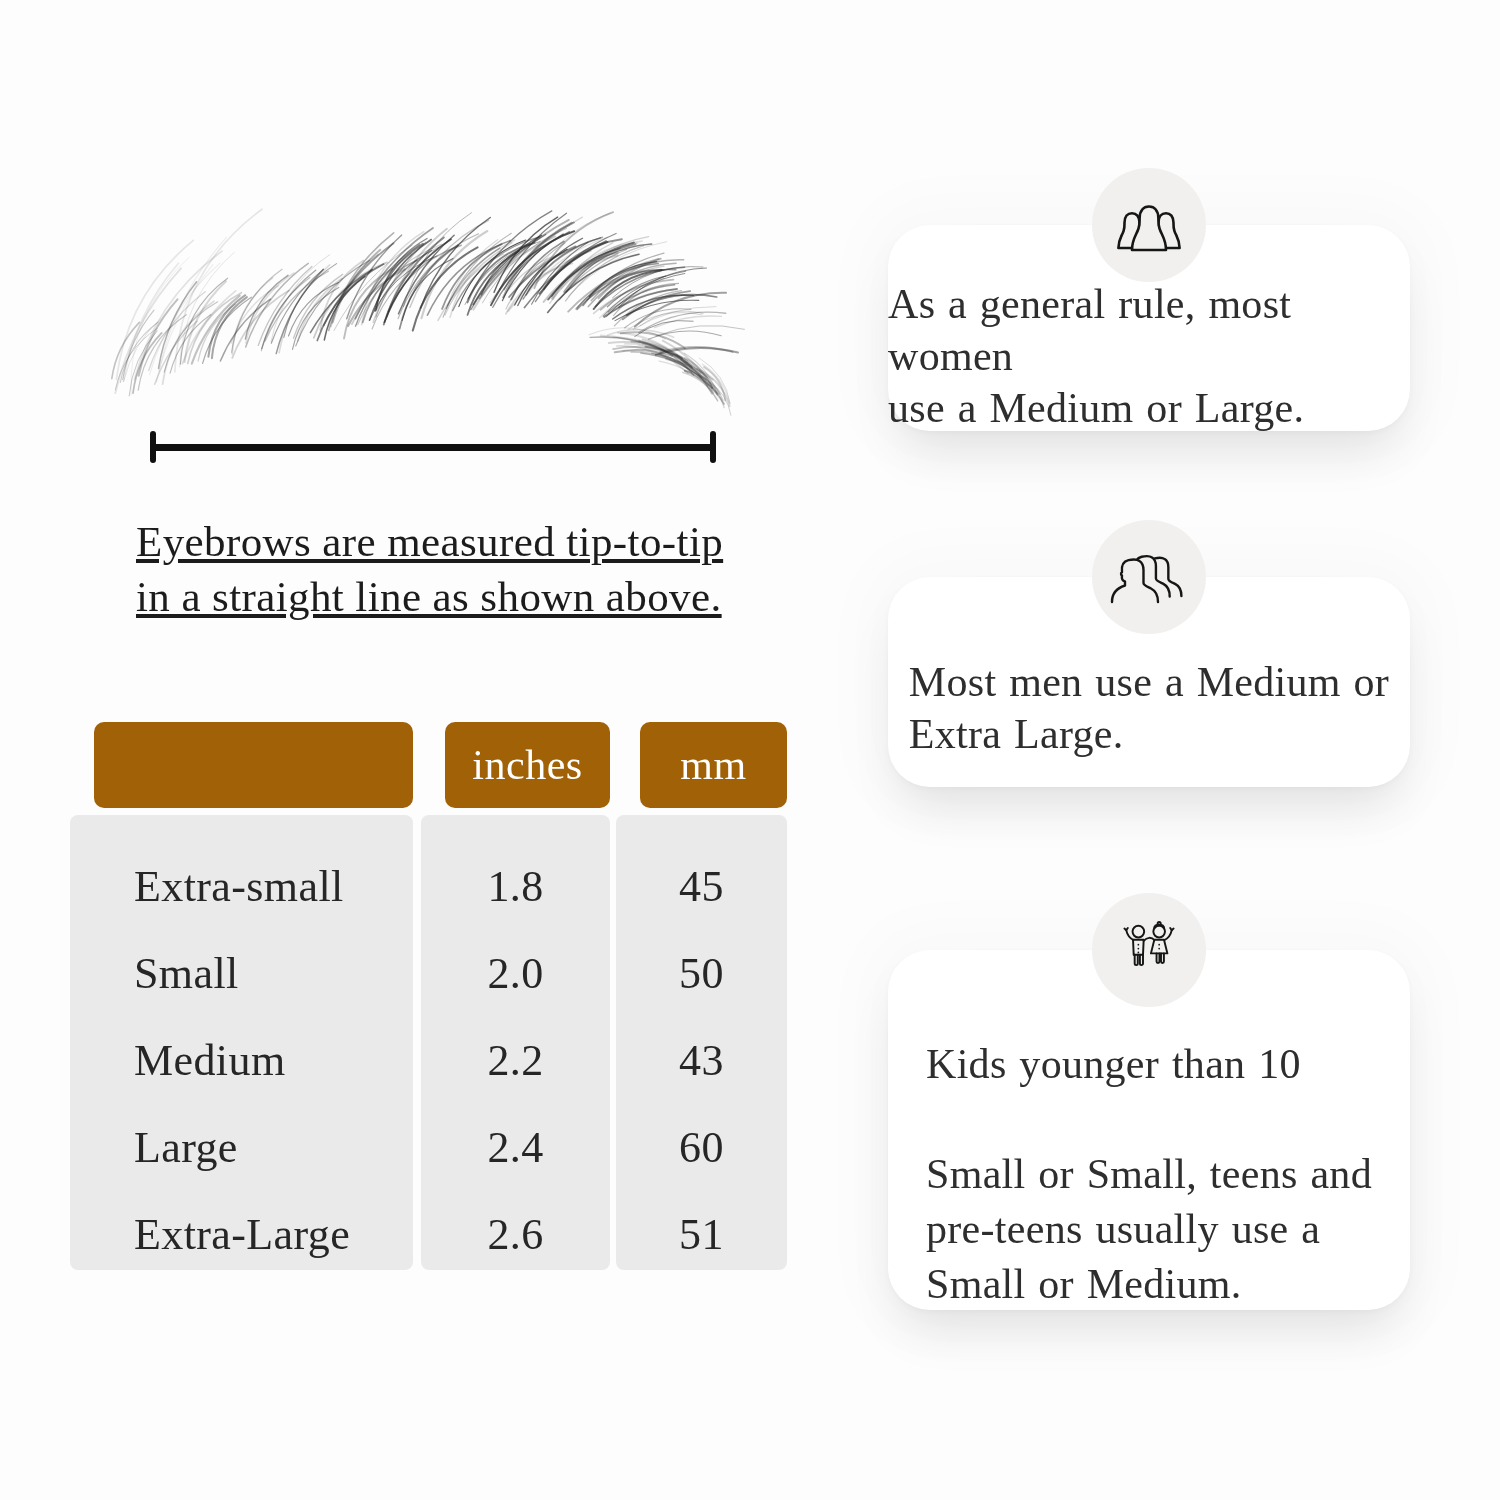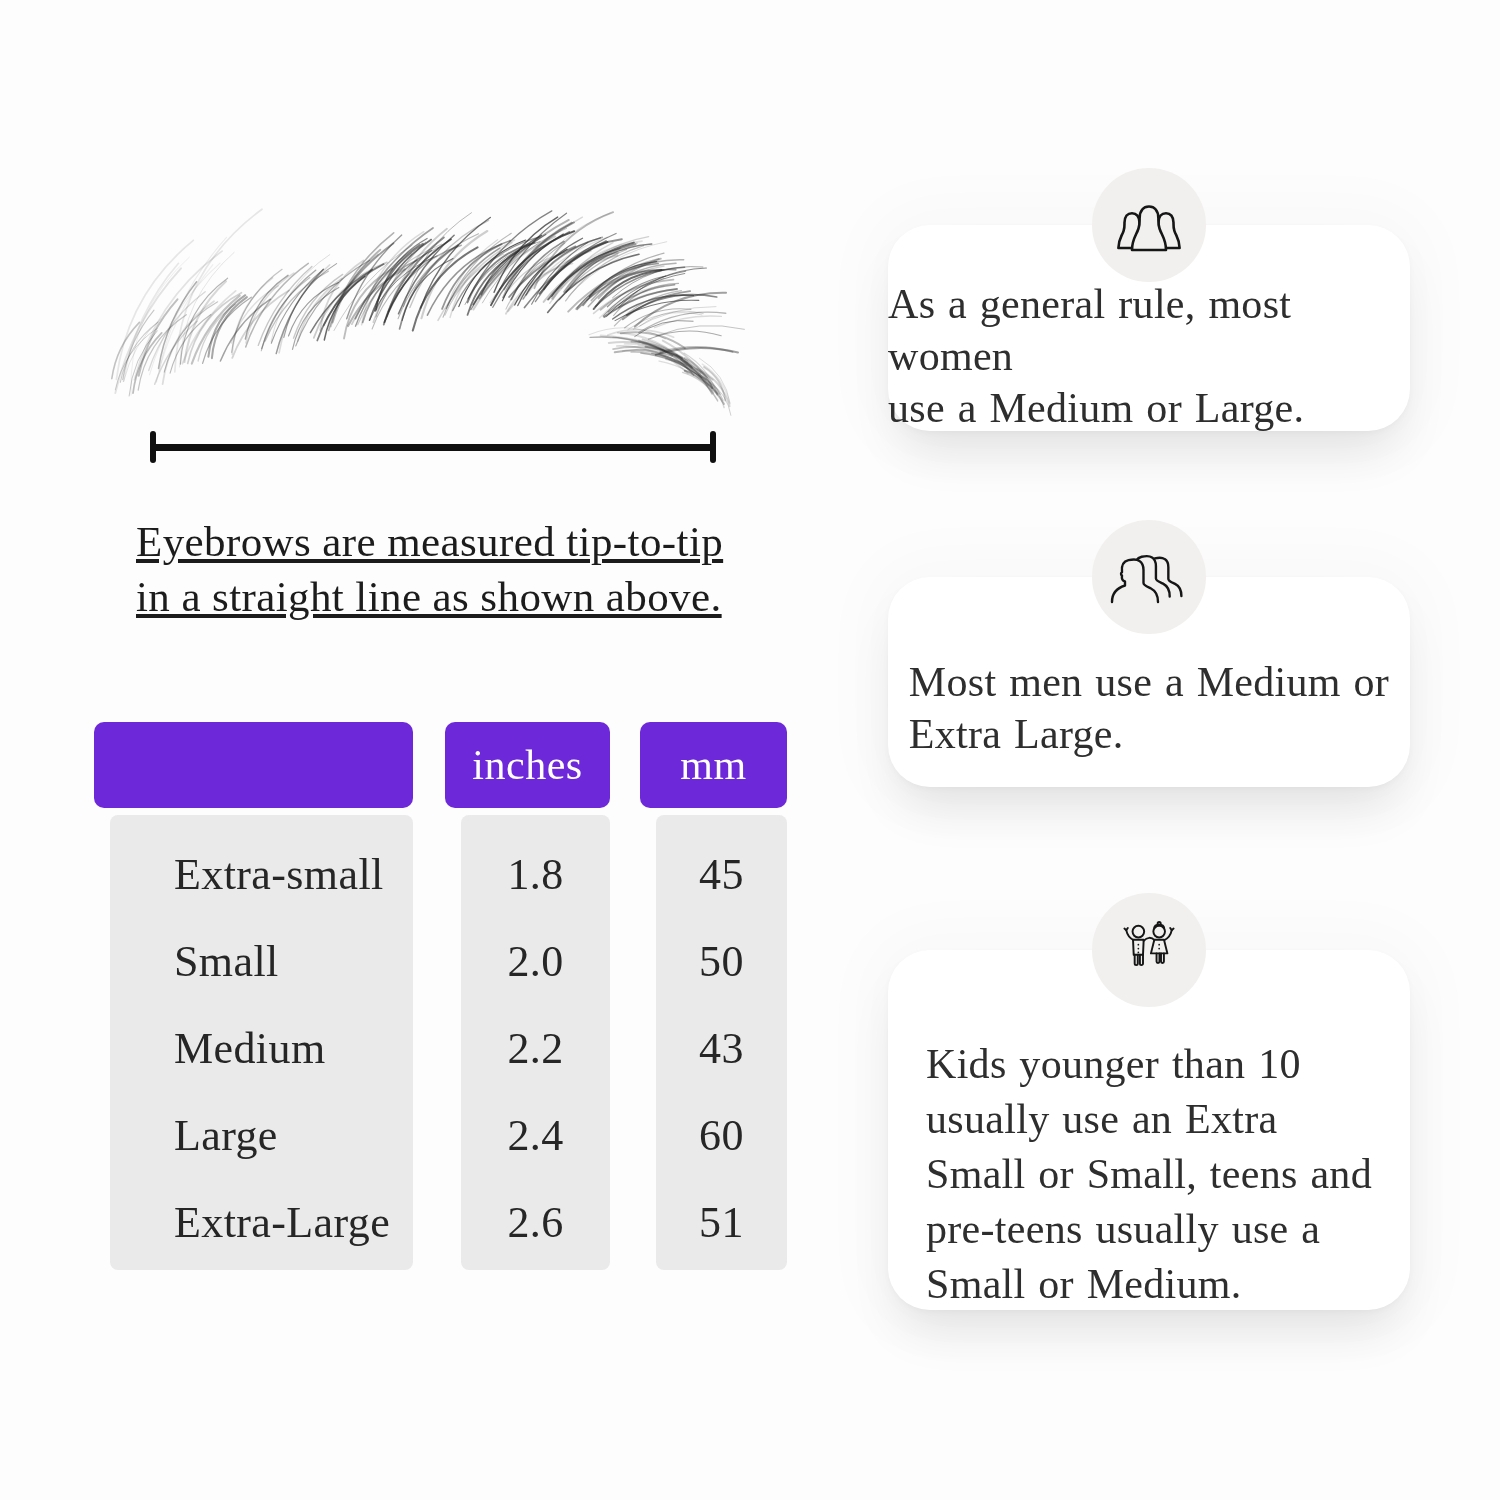--- a/index.html
+++ b/index.html
@@ -21,27 +21,27 @@
     font-size:43px;line-height:55px;letter-spacing:.4px;color:#1c1c1c;text-decoration:underline;
   }
 
   
   .size-table{position:absolute;left:70px;top:722px;width:732px;height:548px;}
   .tcol{position:absolute;top:0;height:100%;}
   .tcol-labels{left:0;width:343px;}
   .tcol-inches{left:351px;width:189px;}
   .tcol-mm{left:546px;width:171px;}
   .th{
-    height:86px;background:#6d28d9;border-radius:10px;color:#ffffff;
+    height:86px;background:#a16207;border-radius:10px;color:#ffffff;
     font-size:42px;letter-spacing:.5px;
     display:flex;align-items:center;justify-content:center;margin-left:24px;
   }
   .tbody{
     position:absolute;top:93px;left:0;right:0;bottom:0;
-    background:#ebeaea;border-radius:8px;padding-top:16px;box-sizing:border-box;margin-left:40px;
+    background:#ebeaea;border-radius:8px;padding-top:28px;box-sizing:border-box;
   }
   .trow{
     height:87px;display:flex;align-items:center;justify-content:center;
     font-size:44px;color:#262626;letter-spacing:.4px;
   }
   .tcol-labels .trow{justify-content:flex-start;padding-left:64px;}
 
   
   .card{
     position:absolute;left:888px;width:522px;background:#ffffff;border-radius:42px;
@@ -424,20 +424,20 @@
         <path d="M 55.5 10.5 L 57.4 8.9 M 55.5 10.5 L 53.9 8.3"></path>
         <path d="M 37.5 20.5 L 47.5 20.5 L 51 34.5 L 34 34.5 Z" fill="#f1f0ee"></path>
         <circle cx="42.5" cy="25.5" r="0.9" fill="#161616" stroke="none"></circle>
         <circle cx="42.5" cy="29.5" r="0.9" fill="#161616" stroke="none"></circle>
         <path d="M 39.8 34.5 V 43 A 1.5 1.5 0 0 0 42.8 43 V 34.5"></path>
         <path d="M 44.4 34.5 V 43 A 1.5 1.5 0 0 0 47.4 43 V 34.5"></path>
       </svg>
     </div>
     <p class="card-text">
       <span>Kids younger than 10</span><br>
-      <span>usually use an Extra</span><br>
+      <br>
       <span>Small or Small, teens and</span><br>
       <span>pre-teens usually use a</span><br>
       <span>Small or Medium.</span>
     </p>
   </article>
 
 </div>
 
 </body></html>

